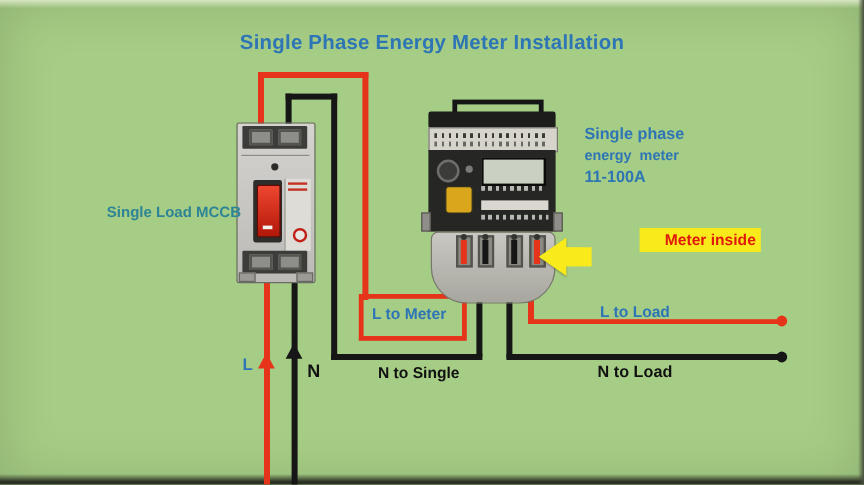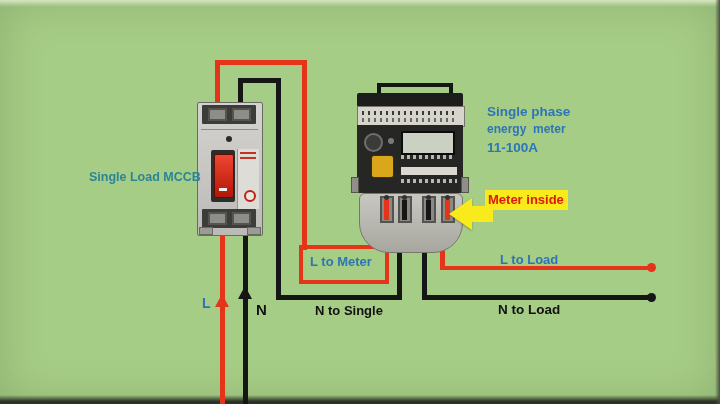--- a/index.html
+++ b/index.html
@@ -75,32 +75,33 @@
   .mterm{position:absolute;top:2px;width:14px;height:27px;background:#8a8982;box-shadow:inset 0 0 0 2px #54534d;}
   .stub{position:absolute;top:4px;left:4px;width:5px;height:20px;}
   .screwdot{position:absolute;left:4px;top:-1px;width:5px;height:5px;border-radius:50%;background:#33332f;}
 
   
   #yellow-arrow-head{position:absolute;left:449px;top:198px;width:0;height:0;z-index:3;
     border-top:16px solid transparent;border-bottom:16px solid transparent;
     border-right:23px solid var(--yellow,#f8ea1b);filter:drop-shadow(0 1px 1px rgba(60,60,0,.4));}
   #yellow-arrow-shaft{position:absolute;left:471px;top:206px;width:22px;height:16px;background:var(--yellow,#f8ea1b);z-index:3;}
   .callout-line{display:inline-block;background:var(--yellow,#f8ea1b);color:var(--label-red,#e0190a);
-    font-weight:bold;font-size:13px;padding:1px 4px 2px 3px;}
+    font-weight:bold;font-size:13px;padding:1px 4px 2px 21px;margin-left:48px;}
   #callout{position:absolute;left:485px;top:190px;line-height:17px;z-index:4;}
 </style>
 </head>
 <body>
 
 <div id="stage">
 
   <div class="edge" id="edge-top"></div>
   <div class="edge" id="edge-bottom"></div>
   <div class="edge" id="edge-right"></div>
 
+  <div id="title">Single Phase Energy Meter Installation</div>
 
   <div class="wire red" style="left:215px;top:60px;width:5px;height:52px;"></div>
   <div class="wire red" style="left:215px;top:60px;width:92px;height:5px;"></div>
   <div class="wire red" style="left:302px;top:60px;width:5px;height:190px;"></div>
   <div id="l-meter-box"></div>
   <div class="wire red" style="left:381px;top:203px;width:5px;height:46px;"></div>
   <div class="wire red" style="left:440px;top:203px;width:5px;height:66px;"></div>
   <div class="wire red" style="left:440px;top:266px;width:212px;height:4px;"></div>
   <div class="wire red dot" style="left:647px;top:263px;width:9px;height:9px;"></div>
   <div class="wire red" style="left:220px;top:226px;width:5px;height:178px;"></div>

